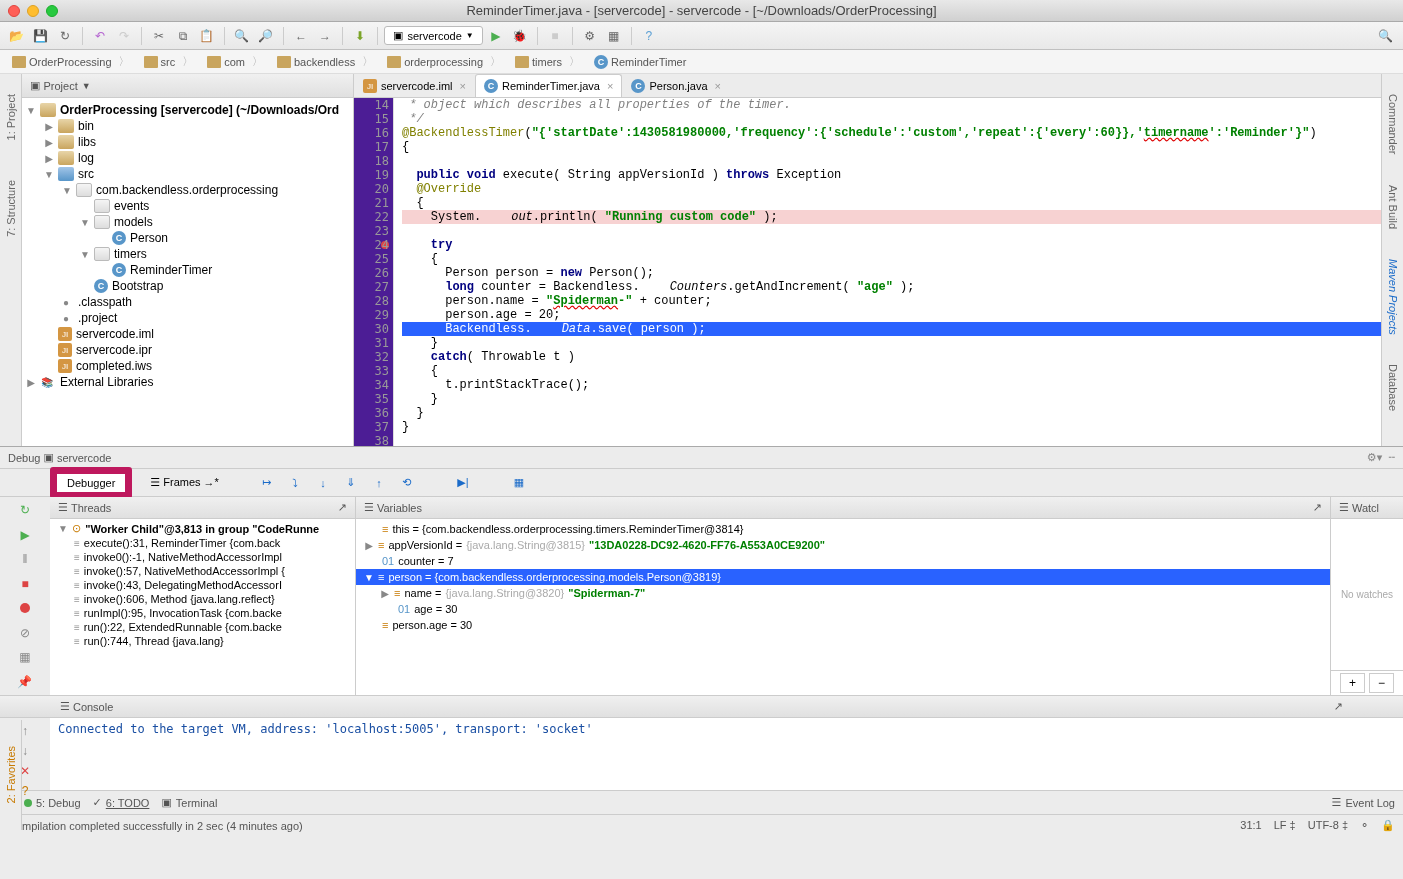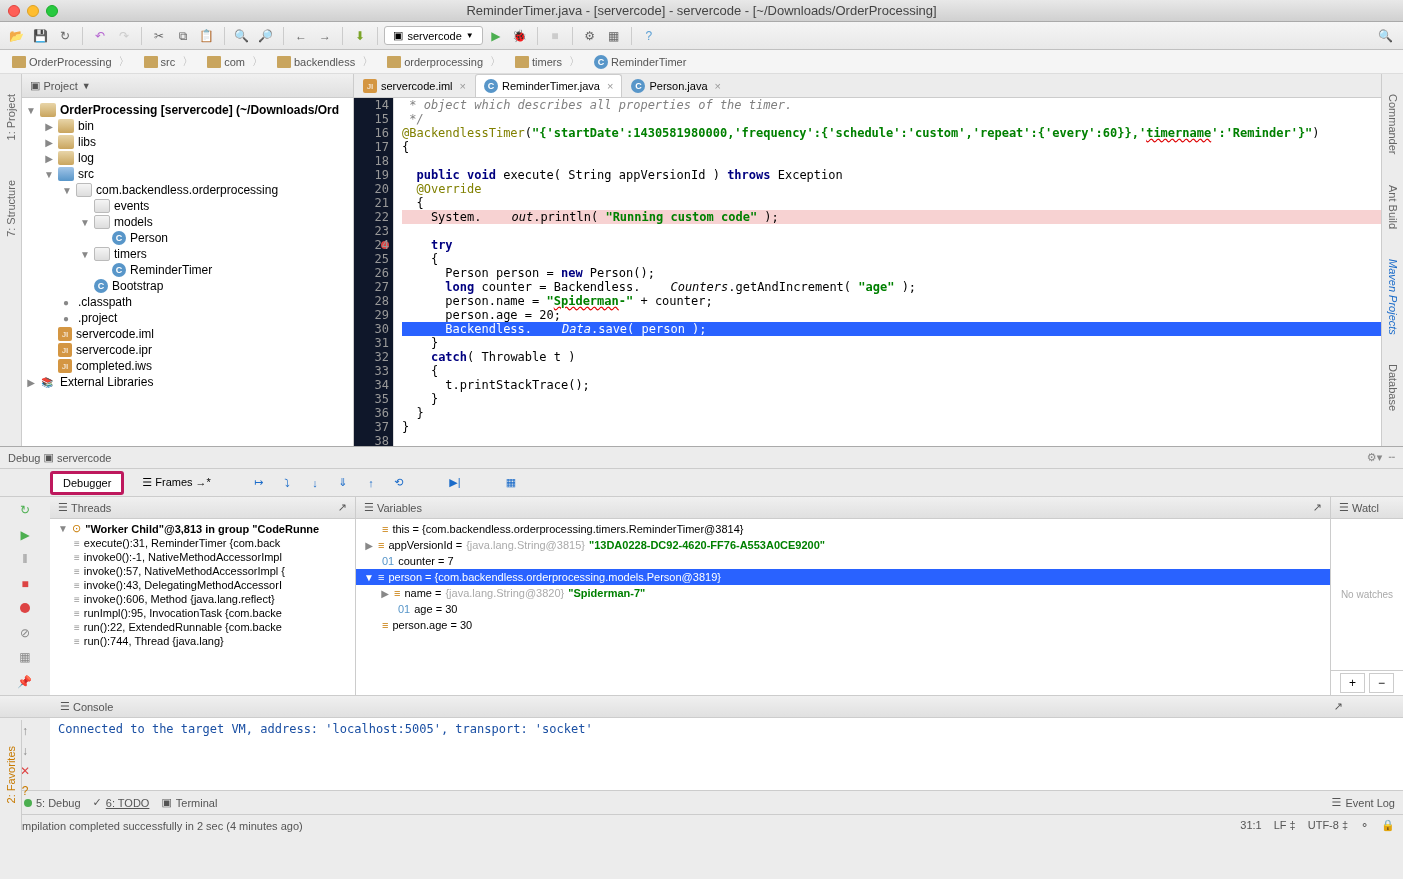--- a/index.html
+++ b/index.html
@@ -36,37 +36,37 @@
 .folder { background: linear-gradient(#e8d5a8, #c9a55e); border-radius: 2px; }
 .pkg { background: linear-gradient(#f5f5f5,#ddd); border: 1px solid #bbb; border-radius: 2px; }
 .jclass { width: 14px; height: 14px; background: #5896c9; border-radius: 50%; color: #fff; font-weight: bold; font-size: 9px; }
 .xml-ico { width: 14px; height: 14px; background: #d49642; border-radius: 2px; color: #fff; font-size: 8px; }
 .editor-area { flex: 1; display: flex; flex-direction: column; background: #fff; }
 .editor-tabs { height: 24px; background: #ececec; border-bottom: 1px solid #ccc; display: flex; align-items: flex-end; }
 .etab { padding: 4px 8px; display: flex; align-items: center; gap: 4px; font-size: 11px; background: #ececec; border: 1px solid transparent; border-bottom: none; }
 .etab.active { background: #fff; border-color: #ccc; border-radius: 3px 3px 0 0; }
 .etab-close { color: #999; font-size: 11px; margin-left: 3px; }
 .code-container { flex: 1; display: flex; overflow: auto; font-family: 'Menlo', 'Monaco', monospace; font-size: 12px; line-height: 14px; }
-.gutter { width: 40px; background: #0f172a; border-right: 1px solid #ddd; text-align: right; padding: 0 4px; color: #999; }
+.gutter { width: 40px; background: #4c1d95; border-right: 1px solid #ddd; text-align: right; padding: 0 4px; color: #999; }
 .gutter-line { height: 14px; }
 .code-lines { flex: 1; padding: 0 0 0 8px; }
-.code-line { height: 14px; white-space: pre; }
+.code-line { height: 14px; white-space: pre; font-family: Liberation Mono, monospace; }
 .code-line.hl-red { background: #f7d2d2; }
 .code-line.hl-sel { background: #2962ff; color: #fff; }
 .k { color: #000080; font-weight: bold; }
 .s { color: #008000; font-weight: bold; }
 .a { color: #808000; }
 .c { color: #808080; font-style: italic; }
 .f { font-style: italic; margin-left: 30px; }
 .err { text-decoration: wavy underline #d00; }
 .debug-panel { border-top: 1px solid #aaa; background: #ececec; }
 .debug-header { height: 22px; display: flex; align-items: center; padding: 0 8px; font-size: 11px; color: #555; border-bottom: 1px solid #ccc; }
 .debug-tabs { height: 28px; display: flex; align-items: center; padding: 0 50px; gap: 8px; font-size: 11px; border-bottom: 1px solid #ccc; background: #ececec; }
 .debug-tab { padding: 3px 10px; border-radius: 3px; }
-.debug-tab.active { background: #fff; border: 3px solid #be185d; }
+.debug-tab.active { background: #fff; border: 7px solid #be185d; }
 .step-btn { width: 20px; height: 20px; display: inline-flex; align-items: center; justify-content: center; color: #1a6bc9; }
 .debug-body { height: 198px; display: flex; }
 .debug-sidebar { width: 50px; background: #ececec; display: flex; flex-direction: column; align-items: center; padding: 6px 0; gap: 10px; }
 .db-btn { width: 20px; height: 20px; display: inline-flex; align-items: center; justify-content: center; }
 .threads-panel { width: 306px; background: #fff; border-right: 1px solid #ccc; display: flex; flex-direction: column; }
 .panel-title { height: 22px; background: linear-gradient(#f0f0f0,#e0e0e0); border-bottom: 1px solid #ccc; display: flex; align-items: center; padding: 0 8px; font-size: 11px; color: #555; }
 .threads-list { flex: 1; overflow: auto; padding: 2px 0; font-size: 11px; }
 .thread-item { display: flex; align-items: center; gap: 4px; padding: 1px 8px; white-space: nowrap; }
 .vars-panel { flex: 1; background: #fff; border-right: 1px solid #ccc; display: flex; flex-direction: column; }
 .vars-list { flex: 1; overflow: auto; padding: 2px 0; font-size: 11px; }

